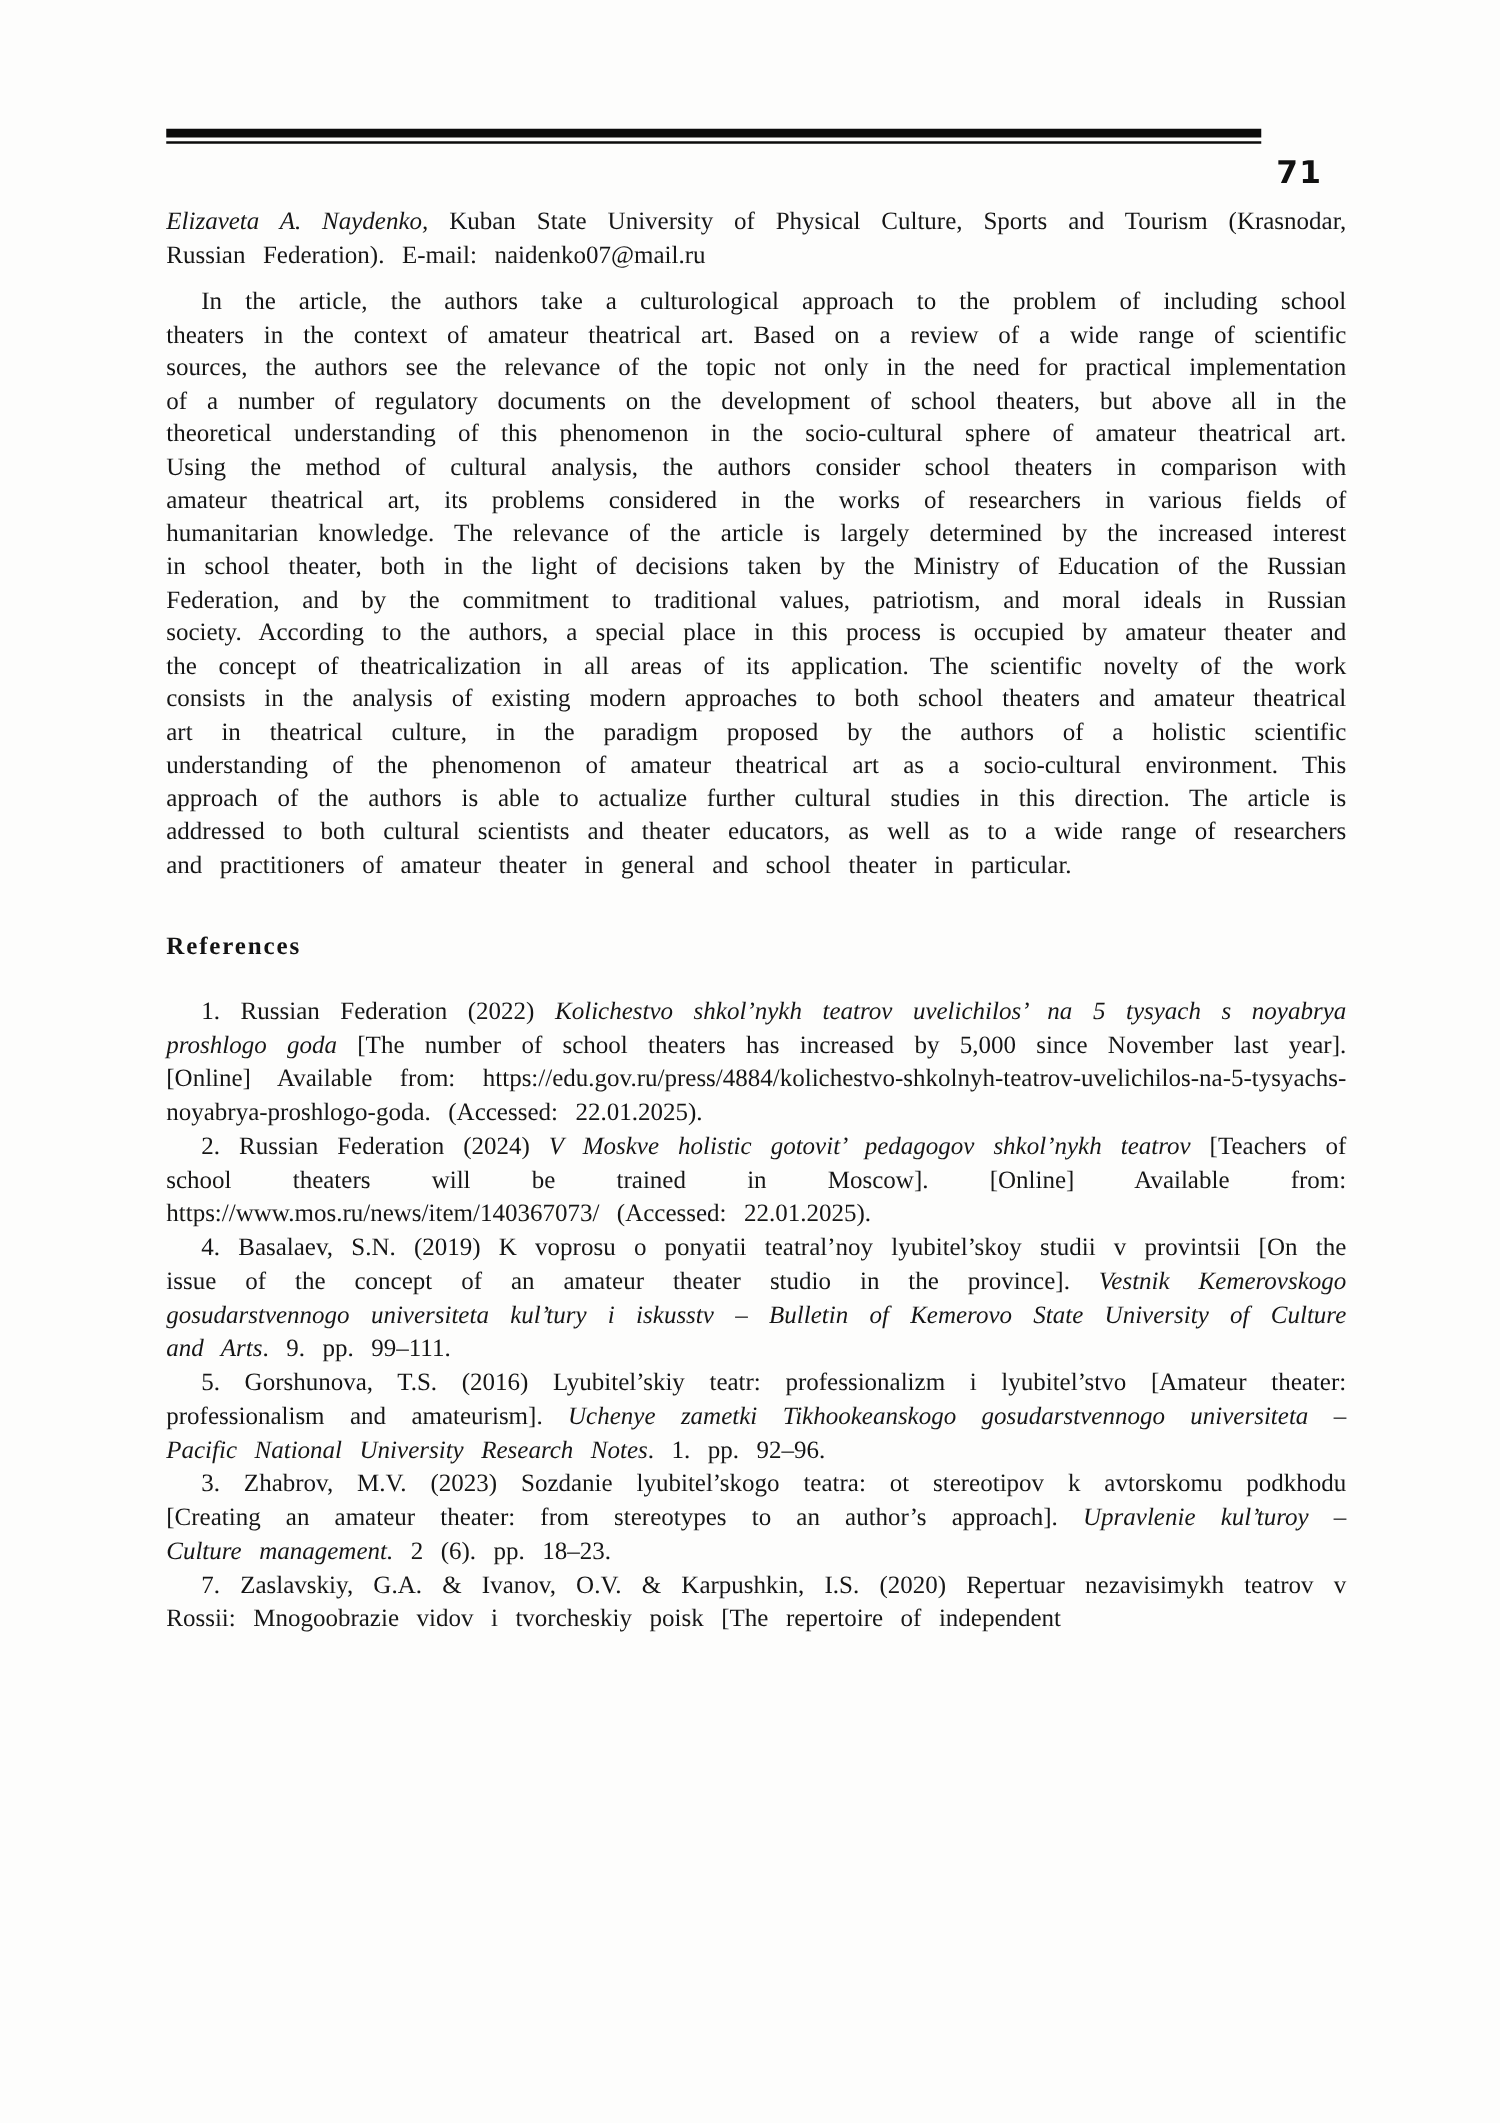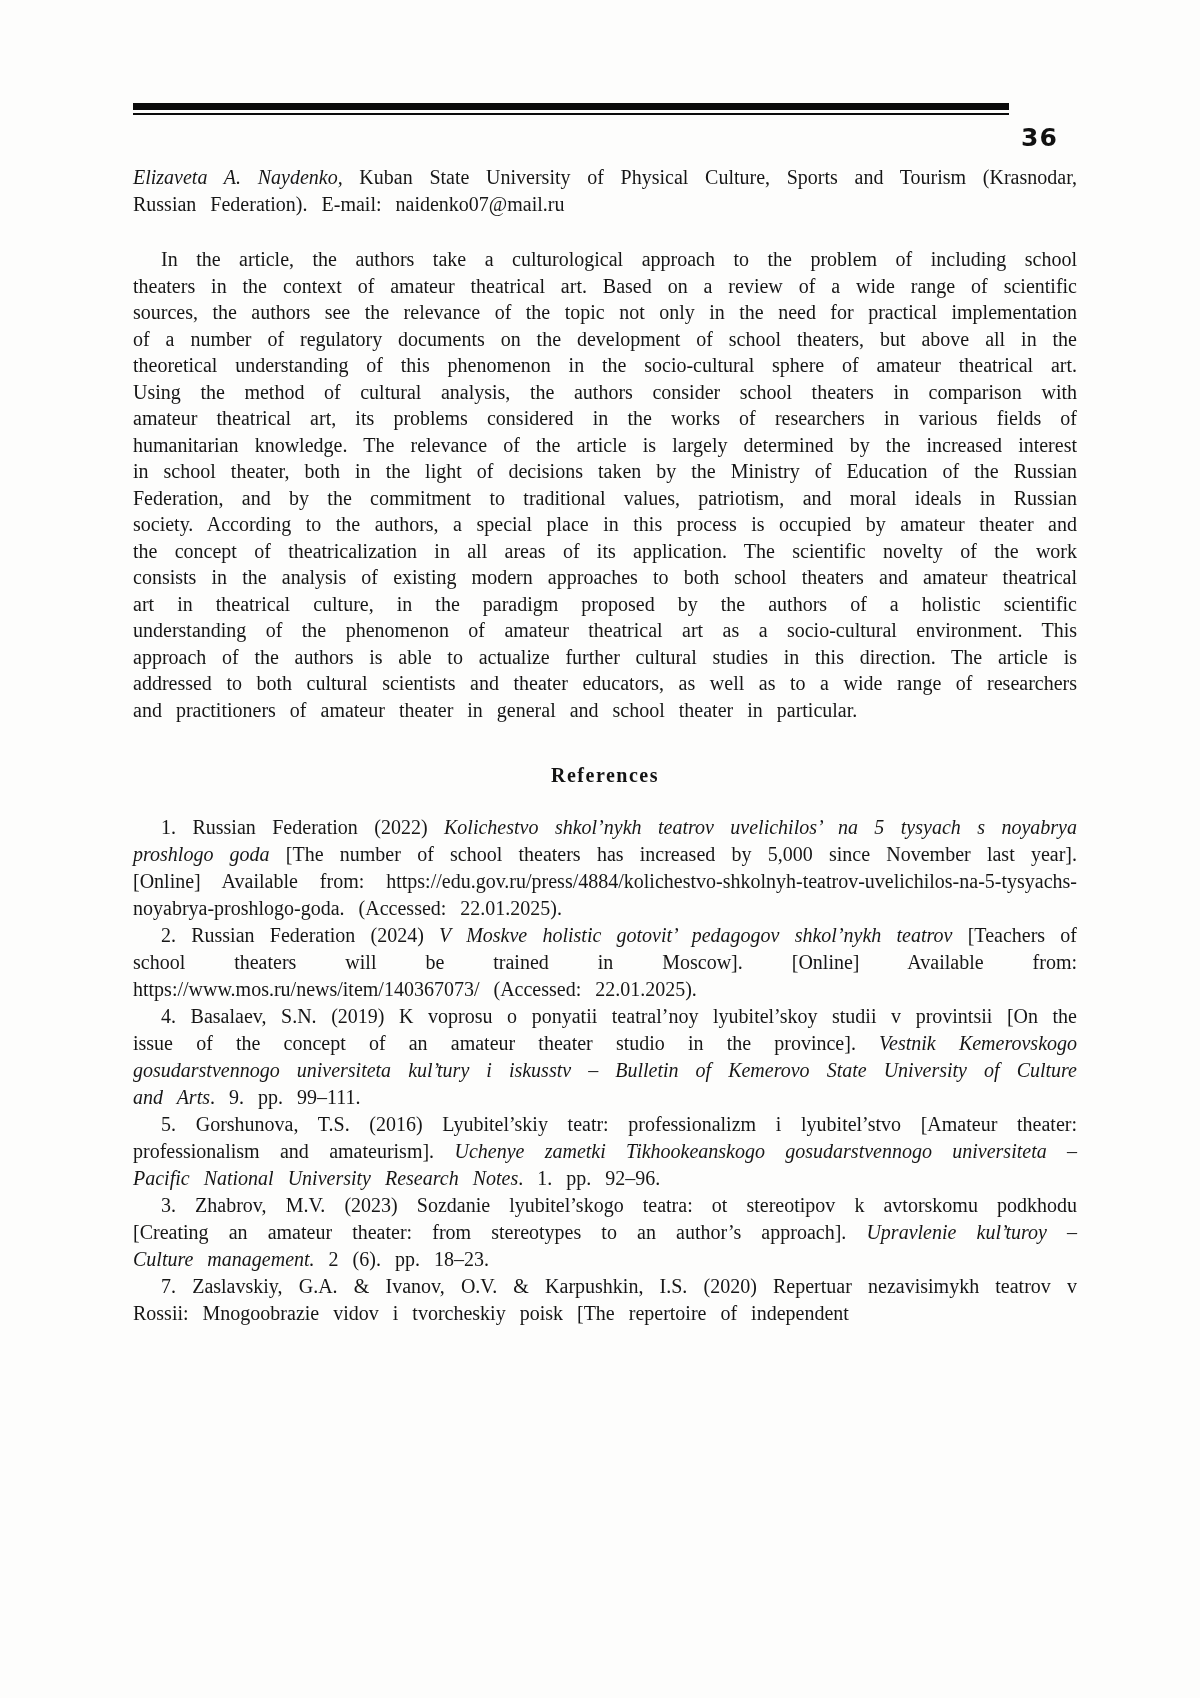--- a/index.html
+++ b/index.html
@@ -51,46 +51,46 @@
     line-height: 26.5px;
     text-align: justify;
     word-spacing: 9px;
     overflow-wrap: break-word;
   }
   .indent { text-indent: 28px; }
   .i { font-style: italic; margin-top: 35px; }
   .b { font-weight: bold; }
 
   .author-block { margin-top: 49px; }
-  .abstract-block { margin-top: 29px; }
+  .abstract-block { margin-top: 11px; }
 
   .refs-heading {
     margin: 39px 0 0 0;
     font-size: 20px;
     line-height: 27px;
     font-weight: bold;
-    text-align: center;
+    text-align: left;
     letter-spacing: 1.5px;
     word-spacing: 2px;
     color: #141414;
   }
   .refs { margin-top: 25px; }
   .ref { line-height: 27px; }
 </style>
 </head>
 <body>
 
 <div class="page">
 
   <header class="hdr">
     <div class="rule">
       <div class="rule-thick"></div>
       <div class="rule-thin"></div>
     </div>
-    <div class="pagenum">36</div>
+    <div class="pagenum">71</div>
   </header>
 
   <section class="author-block">
     <p class="par"><span class="i">Elizaveta A. Naydenko,</span><span> Kuban State University of Physical Culture, Sports and Tourism (Krasnodar, Russian Federation). E-mail: naidenko07@mail.ru</span></p>
   </section>
 
   <section class="abstract-block">
     <p class="par indent">In the article, the authors take a culturological approach to the problem of including school theaters in the context of amateur theatrical art. Based on a review of a wide range of scientific sources, the authors see the relevance of the topic not only in the need for practical implementation of a number of regulatory documents on the development of school theaters, but above all in the theoretical understanding of this phenomenon in the socio-cultural sphere of amateur theatrical art. Using the method of cultural analysis, the authors consider school theaters in comparison with amateur theatrical art, its problems considered in the works of researchers in various fields of humanitarian knowledge. The relevance of the article is largely determined by the increased interest in school theater, both in the light of decisions taken by the Ministry of Education of the Russian Federation, and by the commitment to traditional values, patriotism, and moral ideals in Russian society. According to the authors, a special place in this process is occupied by amateur theater and the concept of theatricalization in all areas of its application. The scientific novelty of the work consists in the analysis of existing modern approaches to both school theaters and amateur theatrical art in theatrical culture, in the paradigm proposed by the authors of a holistic scientific understanding of the phenomenon of amateur theatrical art as a socio-cultural environment. This approach of the authors is able to actualize further cultural studies in this direction. The article is addressed to both cultural scientists and theater educators, as well as to a wide range of researchers and practitioners of amateur theater in general and school theater in particular.</p>
   </section>
 

